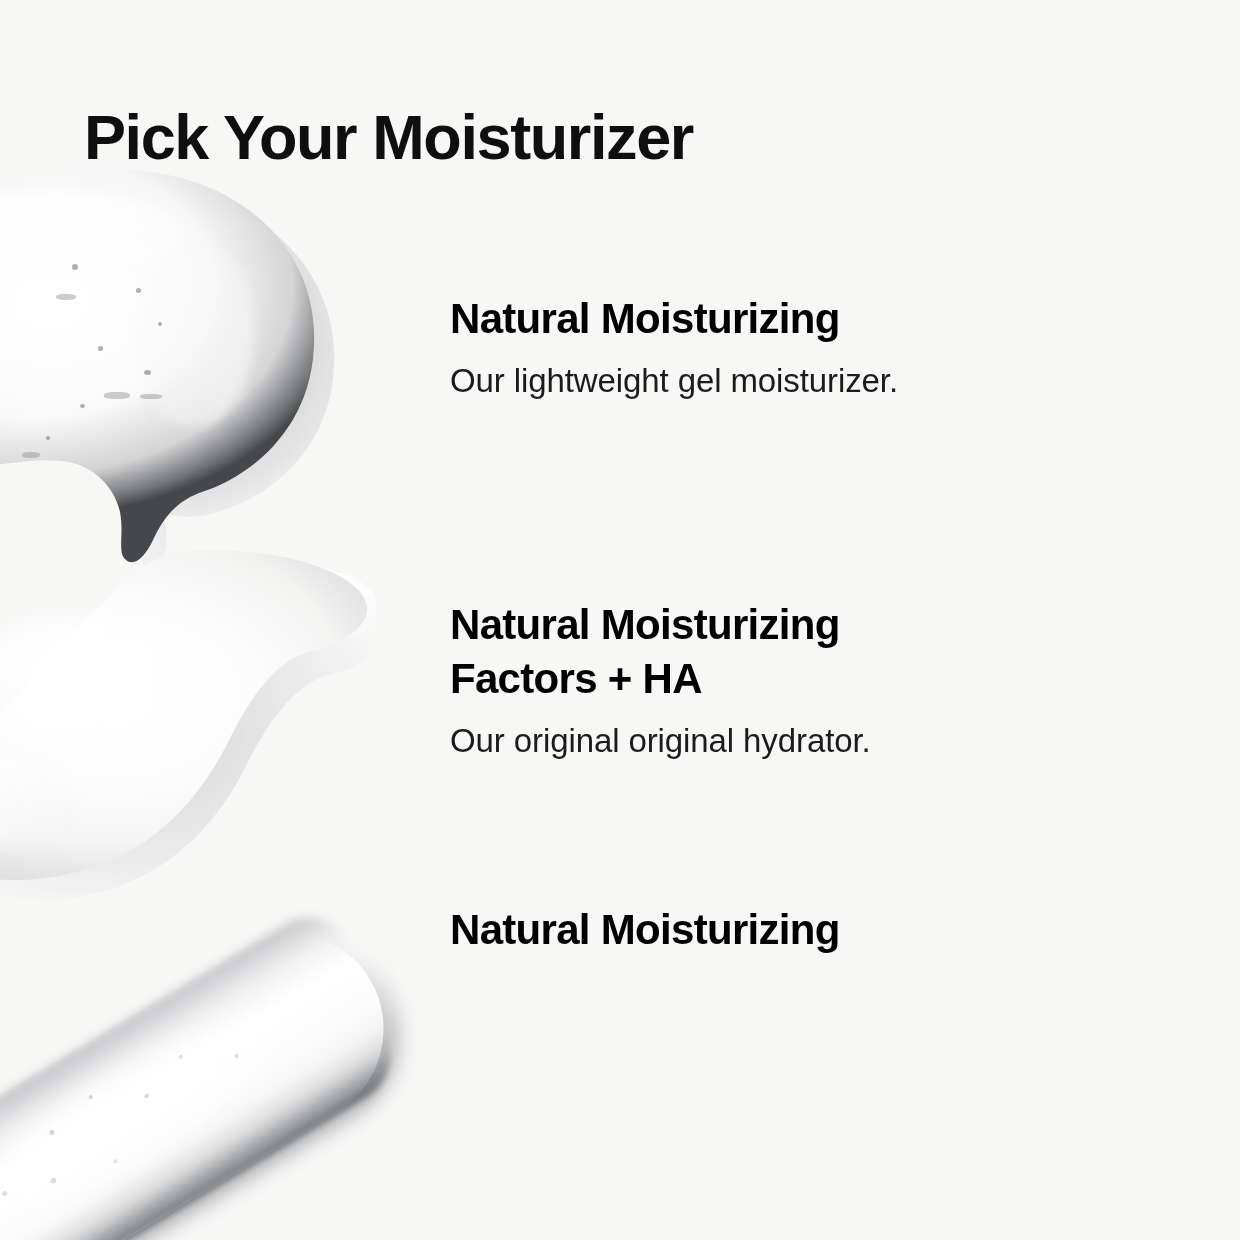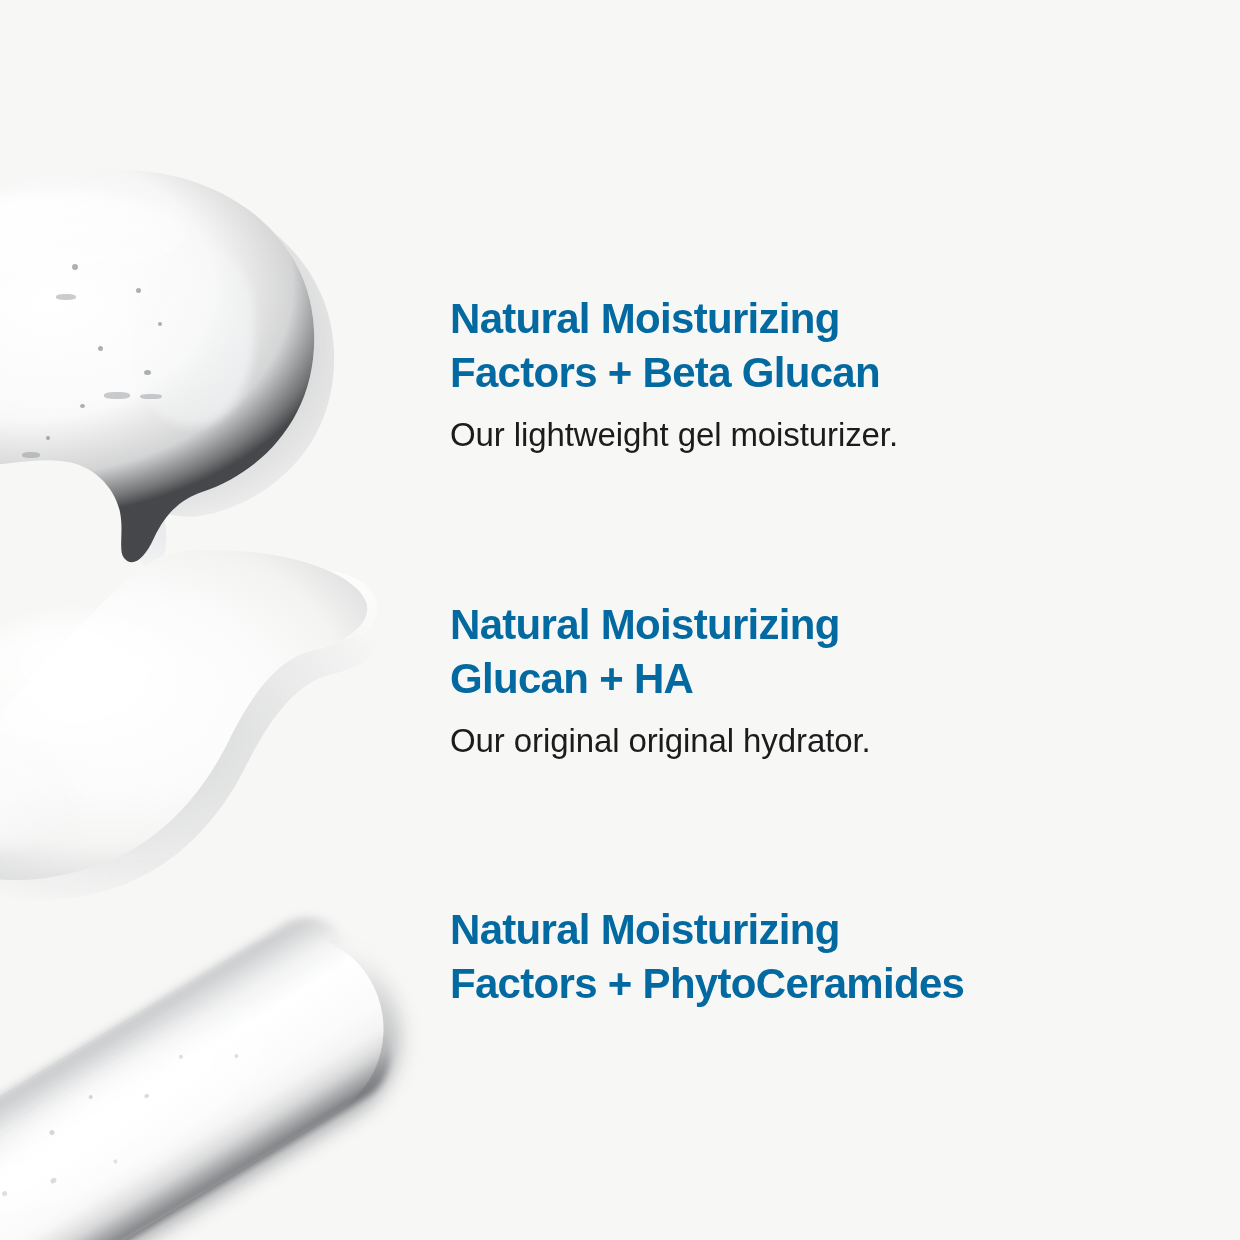--- a/index.html
+++ b/index.html
@@ -39,21 +39,21 @@
   }
   #row-0 { top: 292px; }
   #row-1 { top: 598px; }
   #row-2 { top: 903px; }
 
   .product-title {
     font-size: 42px;
     font-weight: 650;
     line-height: 54px;
     letter-spacing: -0.7px;
-    color: #0369a1;
+    color: #000000;
     margin: 0;
     white-space: pre-line;
   }
   .product-desc {
     font-size: 33px;
     font-weight: 350;
     line-height: 42px;
     letter-spacing: -0.1px;
     color: #1d1c1c;
     margin: 14px 0 0 0;
@@ -308,28 +308,29 @@
       <div class="bub" style="left:252px;top:158px;width:4px;height:4px;opacity:.5"></div>
       <div class="bub" style="left:300px;top:186px;width:5px;height:4px;opacity:.45"></div>
       <div class="bub" style="left:176px;top:210px;width:6px;height:5px;opacity:.45"></div>
       <div class="bub" style="left:350px;top:170px;width:4px;height:4px;opacity:.4"></div>
       <div class="bub" style="left:128px;top:196px;width:5px;height:5px;opacity:.4"></div>
       <div class="bub" style="left:398px;top:198px;width:4px;height:4px;opacity:.4"></div>
       <div class="bub" style="left:240px;top:226px;width:4px;height:4px;opacity:.35"></div>
     </div>
   </div>
 
+  <h1 id="page-title">Pick Your Moisturizer</h1>
 
   <div class="product-row" id="row-0">
-    <h2 class="product-title"><span>Natural Moisturizing</span><br><span>Factors + Beta Glucan</span></h2>
+    <h2 class="product-title"><span>Natural Moisturizing</span><br></h2>
     <p class="product-desc">Our lightweight gel moisturizer.</p>
   </div>
 
   <div class="product-row" id="row-1">
-    <h2 class="product-title"><span>Natural Moisturizing</span><br><span>Glucan + HA</span></h2>
+    <h2 class="product-title"><span>Natural Moisturizing</span><br><span>Factors + HA</span></h2>
     <p class="product-desc">Our original original hydrator.</p>
   </div>
 
   <div class="product-row" id="row-2">
-    <h2 class="product-title"><span>Natural Moisturizing</span><br><span>Factors + PhytoCeramides</span></h2>
+    <h2 class="product-title"><span>Natural Moisturizing</span><br></h2>
   </div>
 
 </div>
 
 </body></html>

